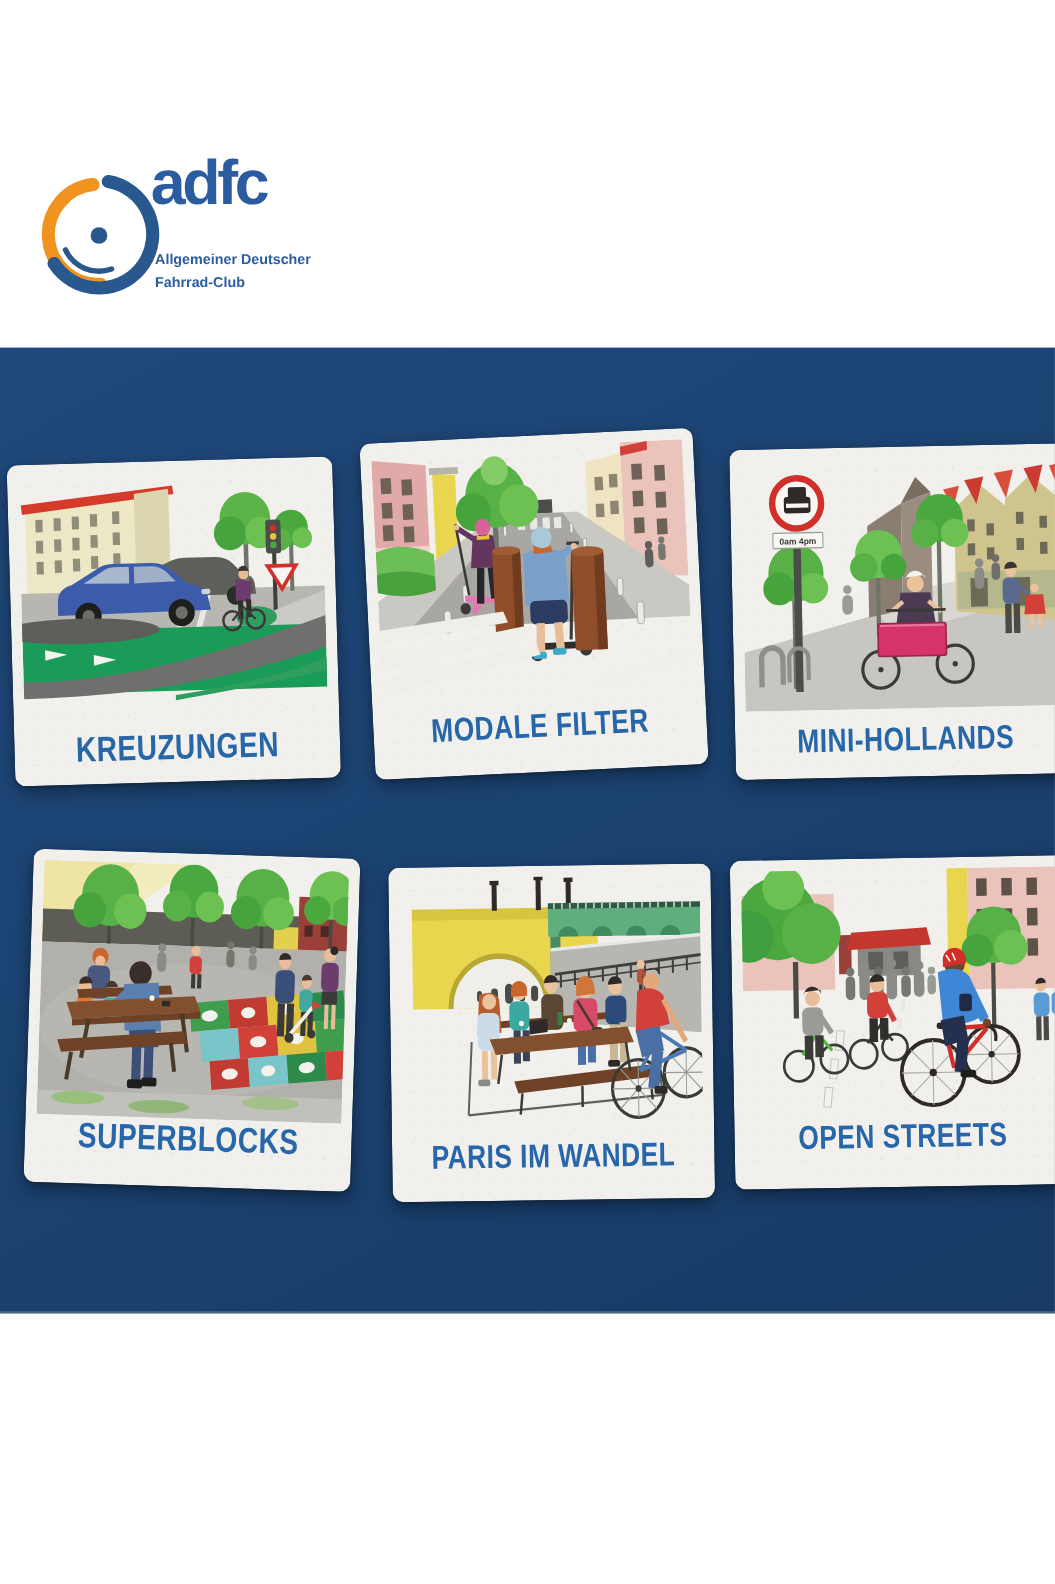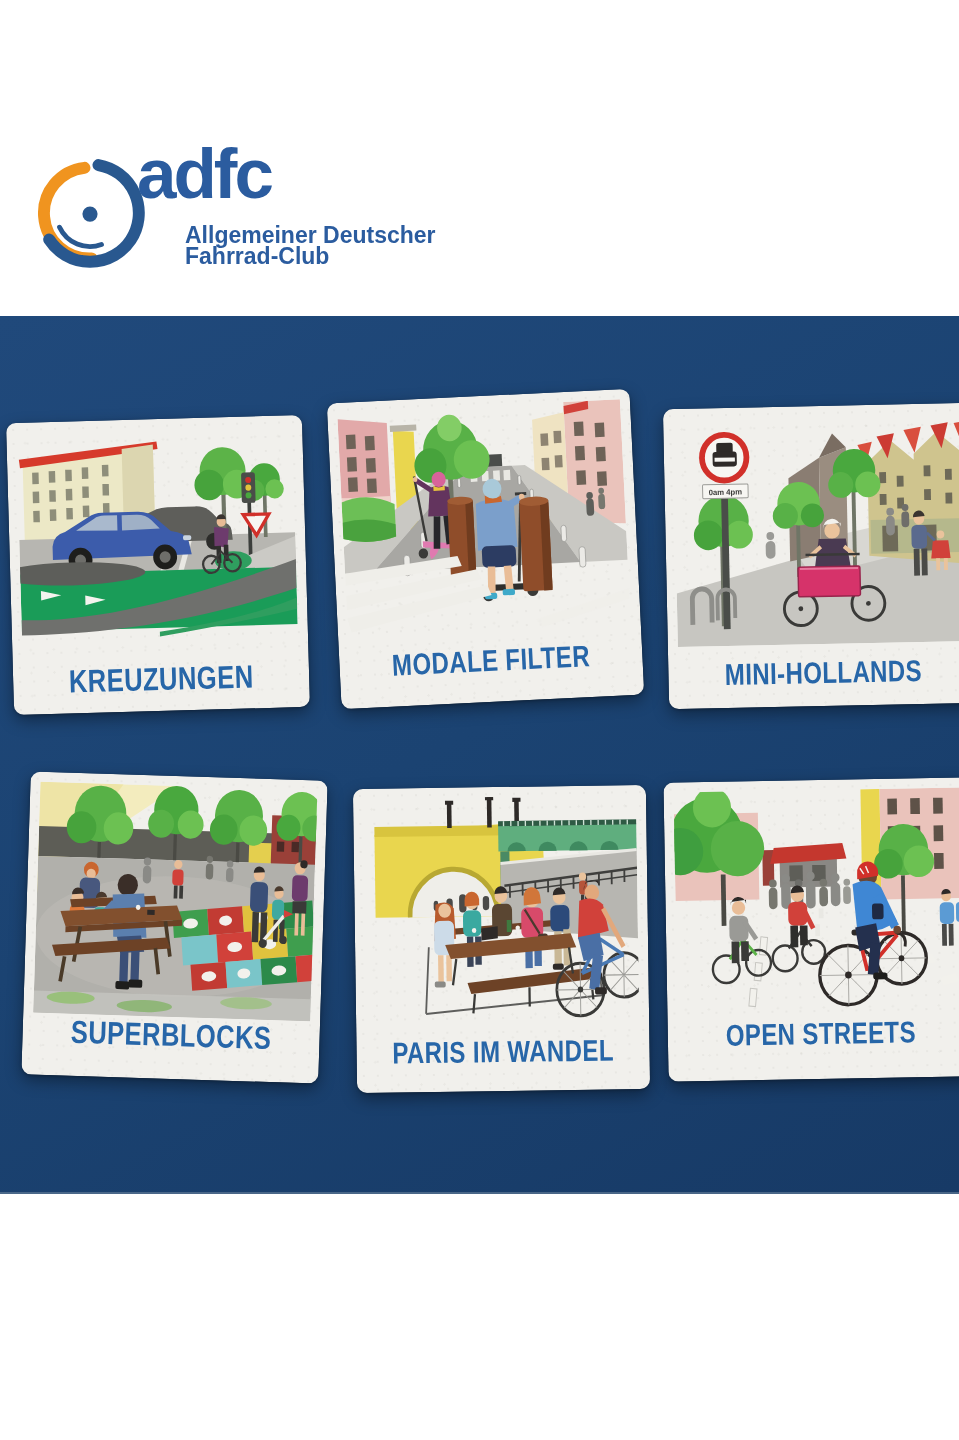--- a/index.html
+++ b/index.html
@@ -4,24 +4,24 @@
 <style>
   * { margin:0; padding:0; box-sizing:border-box; }
   html,body { background:#ffffff; }
   body { width:959px; font-family:"Liberation Sans", sans-serif; }
   .page { position:relative; width:959px; height:1440px; background:#ffffff; overflow:hidden; }
 
   
   .header { position:absolute; left:0; top:0; width:959px; height:316px; background:#ffffff; }
   .logo { position:absolute; left:25px; top:148px; width:320px; height:132px; cursor:pointer; }
   .logo-circle { position:absolute; left:0; top:0; width:130px; height:130px; }
-  .logo-word { position:absolute; left:112px; top:-10px; font-size:71px; font-weight:bold;
+  .logo-word { position:absolute; left:112px; top:-10px; font-size:57px; font-weight:bold;
                color:#2b5c9f; letter-spacing:-3px; line-height:1; }
-  .logo-sub { position:absolute; left:116px; top:77px; font-size:23px; line-height:21px;
-              font-weight:bold; color:#2b5c9f; white-space:nowrap;margin-left:44px; }
+  .logo-sub { position:absolute; left:116px; top:77px; font-size:13px; line-height:21px;
+              font-weight:bold; color:#2b5c9f; white-space:nowrap; }
 
   
   .hero { position:absolute; left:0; top:316px; width:959px; height:878px; overflow:hidden;
           background:linear-gradient(152deg,#20497b 0%,#1b4372 48%,#173a66 100%);
           border-bottom:2px solid rgba(110,130,150,.55); }
 
   
   .card { position:absolute; background-color:#f1f0ec; border-radius:10px;
           box-shadow:0 6px 16px rgba(0,0,0,.38), 0 1px 3px rgba(0,0,0,.25);
           background-image:

